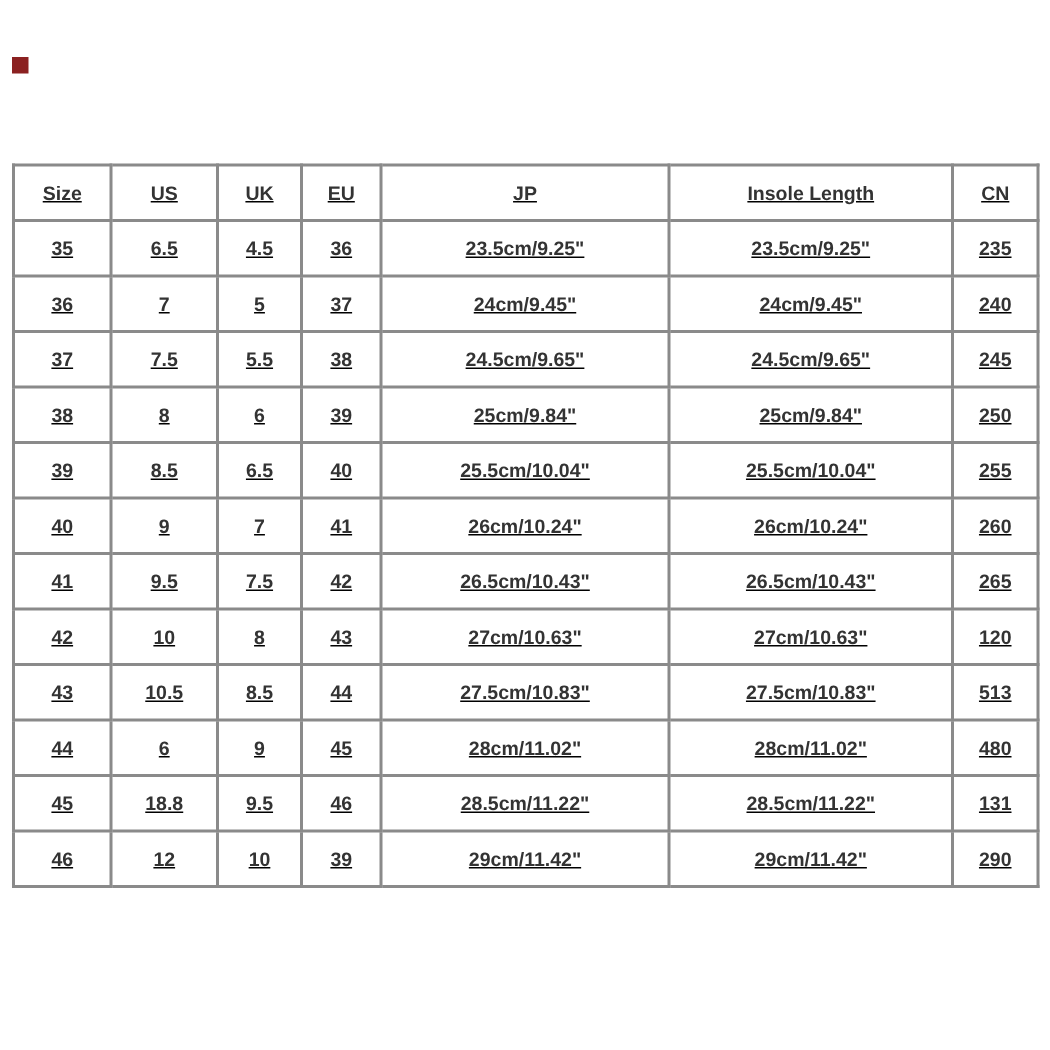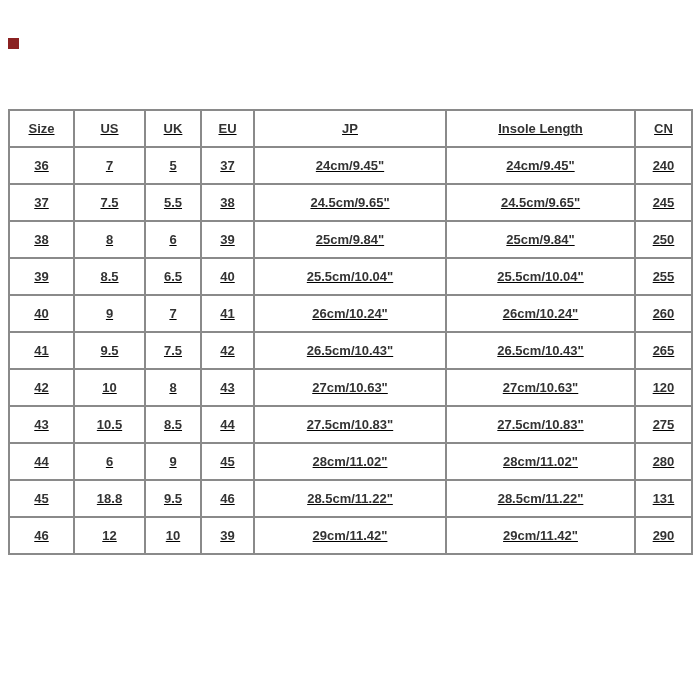--- a/index.html
+++ b/index.html
@@ -75,20 +75,29 @@
       <th>US</th>
       <th>UK</th>
       <th>EU</th>
       <th>JP</th>
       <th>Insole Length</th>
       <th>CN</th>
     </tr>
   </thead>
   <tbody>
       <tr>
+        <td>35</td>
+        <td>6.5</td>
+        <td>4.5</td>
+        <td>36</td>
+        <td>23.5cm/9.25"</td>
+        <td>23.5cm/9.25"</td>
+        <td>235</td>
+      </tr>
+      <tr>
         <td>36</td>
         <td>7</td>
         <td>5</td>
         <td>37</td>
         <td>24cm/9.45"</td>
         <td>24cm/9.45"</td>
         <td>240</td>
       </tr>
       <tr>
         <td>37</td>
@@ -144,30 +153,30 @@
         <td>27cm/10.63"</td>
         <td>120</td>
       </tr>
       <tr>
         <td>43</td>
         <td>10.5</td>
         <td>8.5</td>
         <td>44</td>
         <td>27.5cm/10.83"</td>
         <td>27.5cm/10.83"</td>
-        <td>275</td>
+        <td>513</td>
       </tr>
       <tr>
         <td>44</td>
         <td>6</td>
         <td>9</td>
         <td>45</td>
         <td>28cm/11.02"</td>
         <td>28cm/11.02"</td>
-        <td>280</td>
+        <td>480</td>
       </tr>
       <tr>
         <td>45</td>
         <td>18.8</td>
         <td>9.5</td>
         <td>46</td>
         <td>28.5cm/11.22"</td>
         <td>28.5cm/11.22"</td>
         <td>131</td>
       </tr>

